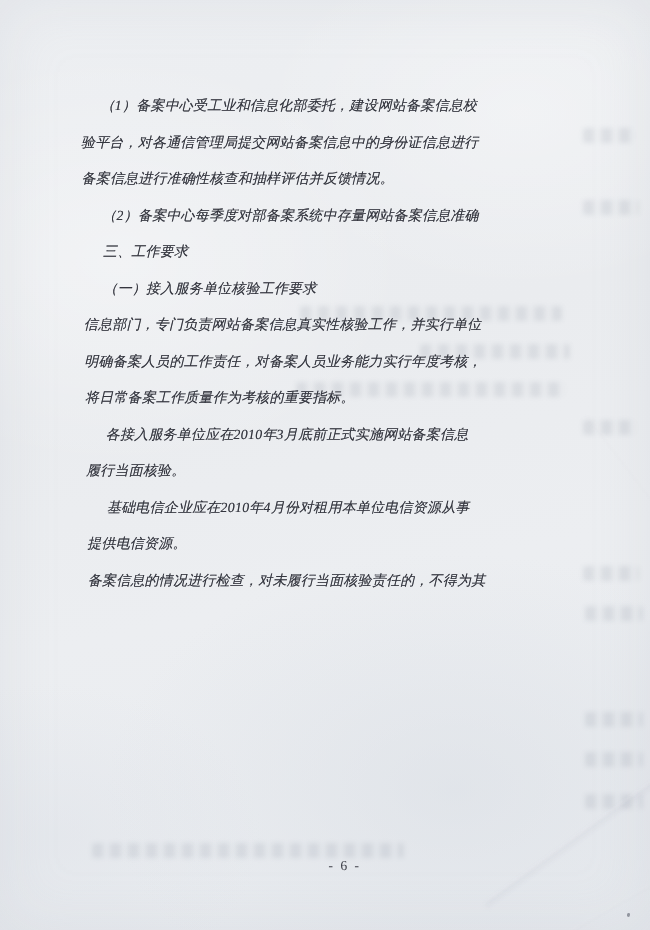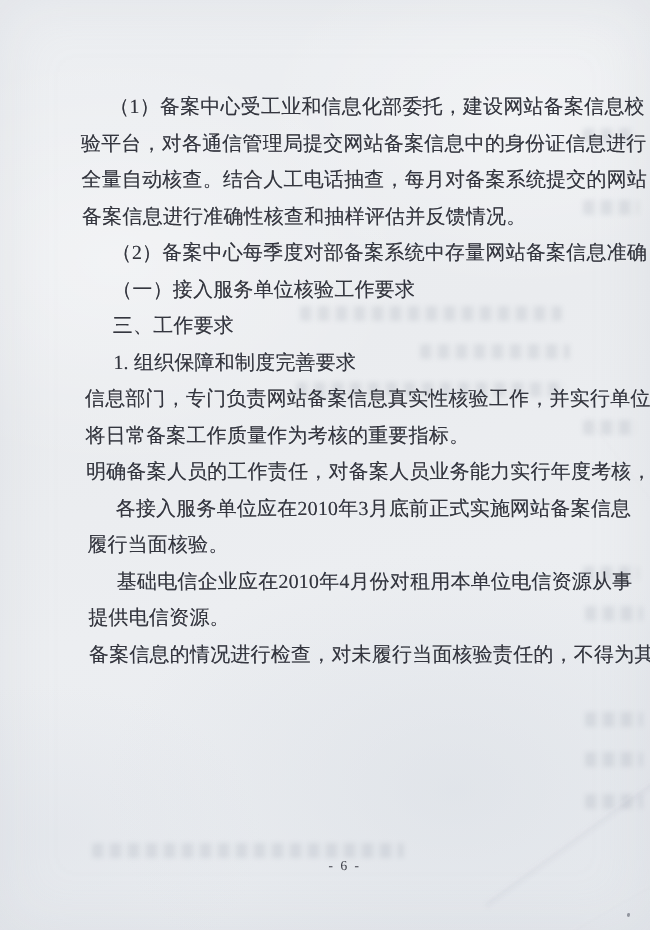--- a/index.html
+++ b/index.html
@@ -28,24 +28,25 @@
     left: 80px;
     top: 88px;
     width: 505px;
     transform: skewX(0.9deg);
     transform-origin: 0 0;
     color: #34363f;
   }
   .line {
     height: 36.5px;
     line-height: 36.5px;
-    font-size: 20px;
+    font-size: 14px;
     letter-spacing: 0.2px;
     white-space: nowrap;
     text-shadow: 0 0 0.6px rgba(52,54,63,0.55);
+    font-style: italic;
   }
   .line.indent { text-indent: 1.45em; }
   .footer {
     position: absolute;
     left: 0;
     width: 505px;
     top: 770px;
     text-align: center;
     font-size: 13.5px;
     letter-spacing: 2px;
@@ -106,29 +107,27 @@
   <div class="crease-shadow" style="left:462px; top:831px; width:250px; transform: rotate(-36deg);"></div>
   <div class="crease" style="left:540px; top:896px; width:180px; transform: rotate(-30deg); opacity:0.5;"></div>
   <div class="crease" style="left:560px; top:470px; width:140px; transform: rotate(52deg); opacity:0.35;"></div>
 
   <div class="speck" style="left:627px; top:913px;"></div>
 
   <div class="text-layer">
     <div id="lines-container">
         <div class="line indent">（1）备案中心受工业和信息化部委托，建设网站备案信息校</div>
         <div class="line">验平台，对各通信管理局提交网站备案信息中的身份证信息进行</div>
-        <div class="line">全量自动核查。结合人工电话抽查，每月对备案系统提交的网站</div>
         <div class="line">备案信息进行准确性核查和抽样评估并反馈情况。</div>
         <div class="line indent">（2）备案中心每季度对部备案系统中存量网站备案信息准确</div>
+        <div class="line indent">三、工作要求</div>
         <div class="line indent">（一）接入服务单位核验工作要求</div>
-        <div class="line indent">三、工作要求</div>
-        <div class="line indent">1. 组织保障和制度完善要求</div>
         <div class="line">信息部门，专门负责网站备案信息真实性核验工作，并实行单位</div>
+        <div class="line">明确备案人员的工作责任，对备案人员业务能力实行年度考核，</div>
         <div class="line">将日常备案工作质量作为考核的重要指标。</div>
-        <div class="line">明确备案人员的工作责任，对备案人员业务能力实行年度考核，</div>
         <div class="line indent">各接入服务单位应在2010年3月底前正式实施网站备案信息</div>
         <div class="line">履行当面核验。</div>
         <div class="line indent">基础电信企业应在2010年4月份对租用本单位电信资源从事</div>
         <div class="line">提供电信资源。</div>
         <div class="line">备案信息的情况进行检查，对未履行当面核验责任的，不得为其</div>
       </div>
     <div class="footer">- 6 -</div>
   </div>
 
 </div>

